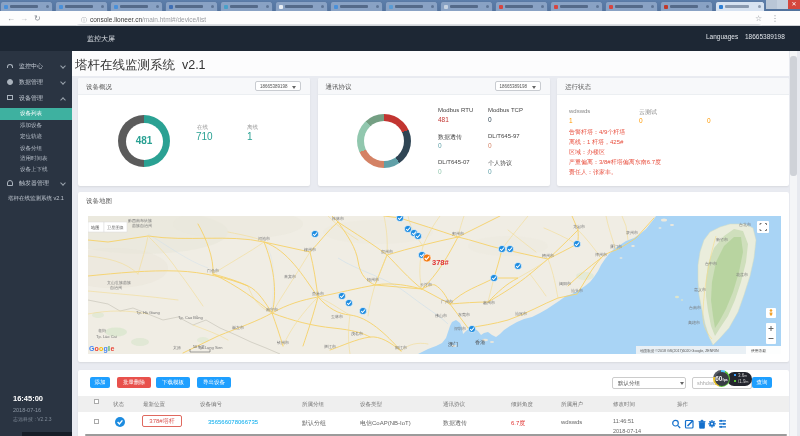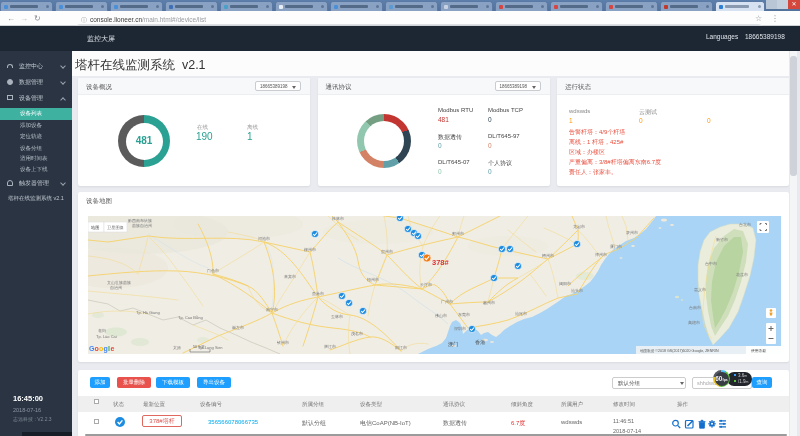--- a/index.html
+++ b/index.html
@@ -203,21 +203,21 @@
 
   <div class="card" style="left:78px;top:78px;width:232px;height:108px;">
     <div class="chead">
           <div class="ct">设备概况</div>
           <div class="seldd" style="right:9px;top:3px;">18665389198</div>
         </div>
     <div class="abs" style="left:40px;top:37px;width:52px;height:52px;border-radius:50%;background:conic-gradient(#2aa193 0 50%,#5b5b5b 50% 100%);"></div>
     <div class="abs" style="left:47.5px;top:44.5px;width:37px;height:37px;border-radius:50%;background:#fff;"></div>
     <div class="abs" style="left:40px;top:57px;width:52px;text-align:center;font-size:10px;font-weight:bold;color:#2aa193;">481</div>
     <div class="abs" style="left:119px;top:46px;font-size:5.5px;color:#999;">在线</div>
-    <div class="abs" style="left:118px;top:53px;font-size:10px;color:#2aa193;">190</div>
+    <div class="abs" style="left:118px;top:53px;font-size:10px;color:#2aa193;">710</div>
     <div class="abs" style="left:169px;top:46px;font-size:5.5px;color:#999;">离线</div>
     <div class="abs" style="left:169px;top:53px;font-size:10px;color:#2aa193;">1</div>
   </div>
 
   <div class="card" style="left:317.5px;top:78px;width:232px;height:108px;">
     <div class="chead">
           <div class="ct">通讯协议</div>
           <div class="seldd" style="right:9px;top:3px;">18665389198</div>
         </div>
     <div class="abs" style="left:39.5px;top:36px;width:54px;height:54px;border-radius:50%;background:conic-gradient(#c23531 0 65deg,#2f4554 65deg 145deg,#61a0a8 145deg 180deg,#d48265 180deg 245deg,#91c7ae 245deg 318deg,#749f83 318deg 360deg);"></div>

